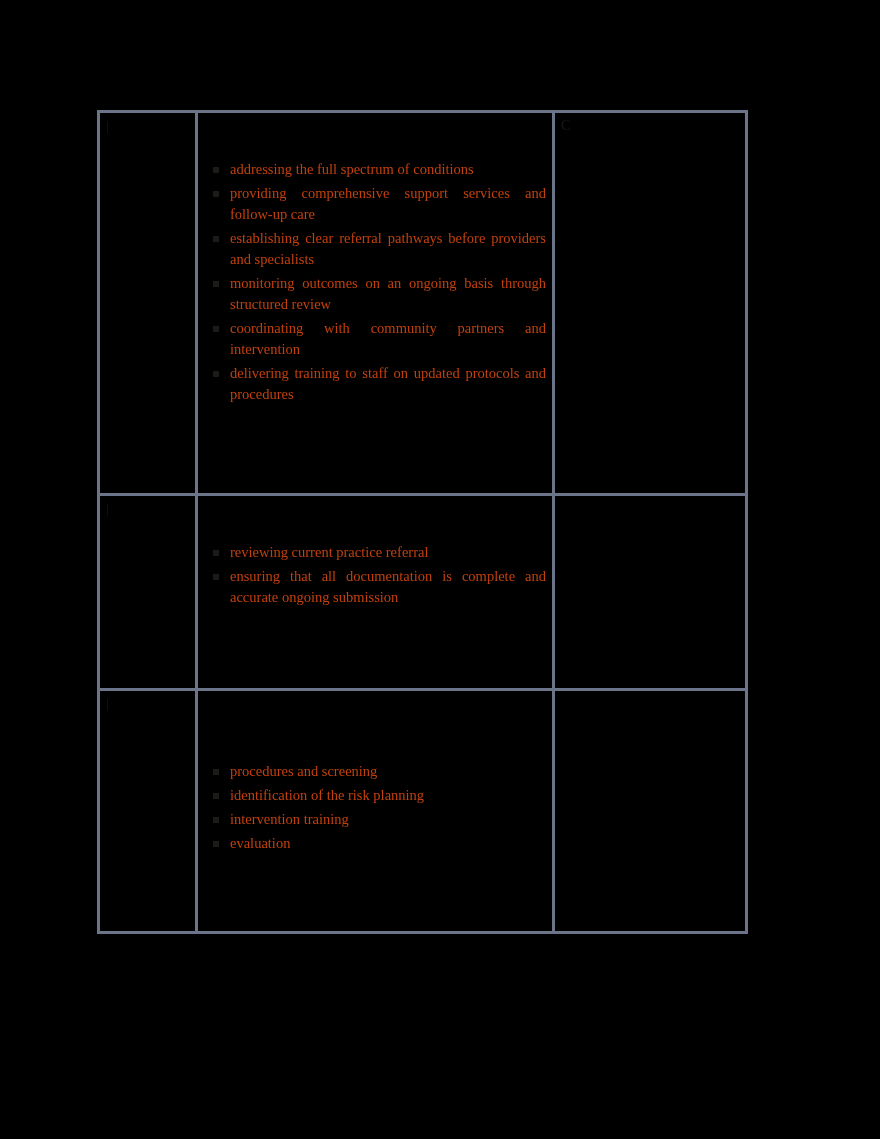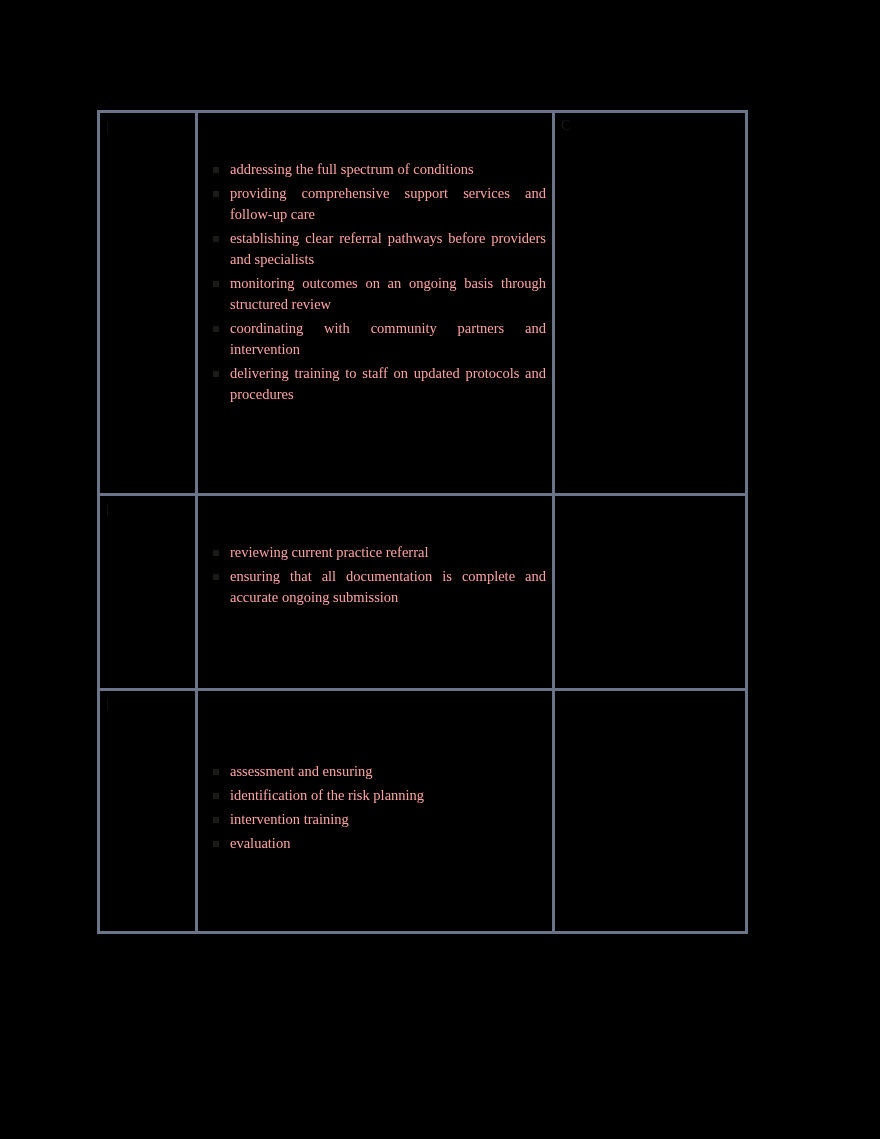--- a/index.html
+++ b/index.html
@@ -46,21 +46,21 @@
 
   ul.bullets {
     list-style: none;
     margin: 0;
     padding: 0;
   }
   ul.bullets > li {
     position: relative;
     margin: 0 0 3px 0;
     padding-left: 26px;
-    color: #fca5a5;
+    color: #c2410c;
     font-size: 14.5px;
     line-height: 21px;
     text-align: justify;
     white-space: pre-wrap;
   }
   ul.bullets > li::before {
     content: "";
     position: absolute;
     left: 9px;
     top: 8px;
@@ -161,21 +161,21 @@
         <td>
           <div class="col1-mark">|</div>
         </td>
 
         <td>
           <div class="cell-body">
             <div class="blank-line"></div>
             <div class="blank-line"></div>
             <ul class="bullets">
               <li class="spacer"></li>
-              <li>assessment and ensuring</li>
+              <li>procedures and screening</li>
               <li>identification of the risk planning</li>
               <li>intervention training</li>
               <li>evaluation</li>
             </ul>
           </div>
         </td>
 
         <td>
           <div class="col3-mark"></div>
         </td>

